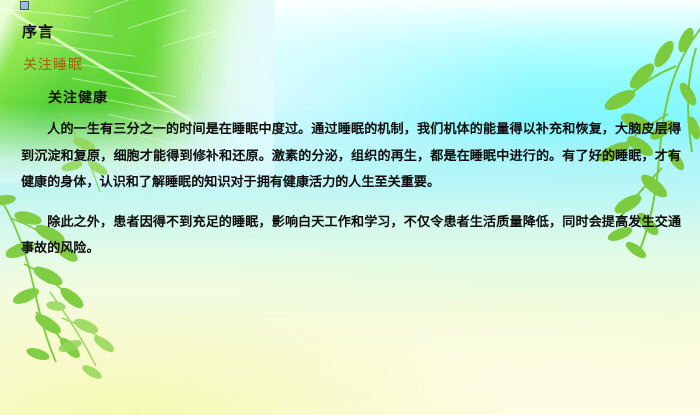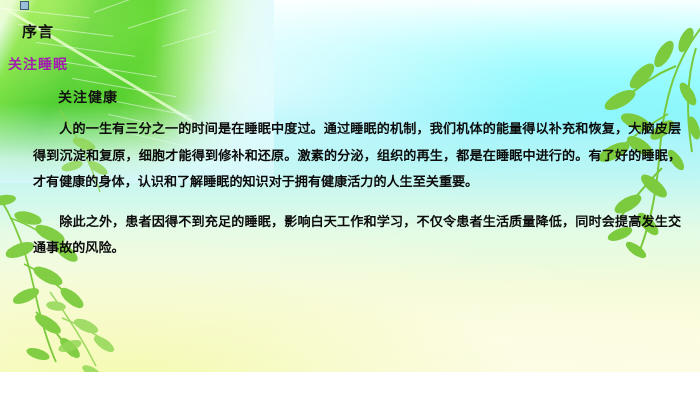--- a/index.html
+++ b/index.html
@@ -8,21 +8,21 @@
     padding: 0;
     background: #ffffff;
   }
   body {
     font-family: "DejaVu Sans", "Liberation Sans", sans-serif;
   }
 
   .slide {
     position: relative;
     width: 700px;
-    height: 372px;
+    height: 415px;
     overflow: hidden;
     background: #cfffff;
     user-select: none;
   }
 
   
   .bg-base {
     position: absolute;
     inset: 0;
     background:
@@ -185,51 +185,51 @@
     position: absolute;
     left: 22px;
     top: 20px;
     font-size: 15px;
     font-weight: bold;
     color: #111111;
     letter-spacing: 1px;
   }
   .title-2 {
     position: absolute;
-    left: 8px;
+    left: 23px;
     top: 53px;
     font-size: 14px;
-    font-weight: bold;
-    color: #a21caf;
+    font-weight: normal;
+    color: #a16207;
     letter-spacing: 1px;
   }
   .title-3 {
     position: absolute;
-    left: 58px;
+    left: 48px;
     top: 86px;
     font-size: 14px;
     font-weight: bold;
     color: #121212;
     letter-spacing: 1px;
   }
 
   .body-text {
     position: absolute;
     left: 21px;
     top: 116px;
     width: 660px;
     font-size: 13.1px;
     font-weight: bold;
     line-height: 26.5px;
     color: #0c0c0c;
     text-align: justify;
     text-justify: inter-character;
   }
   .body-text p {
-    margin: 0 0 13px 12px;
+    margin: 0 0 13px 0;
     text-indent: 2em;
   }
   .body-text p:last-child {
     margin-bottom: 0;
   }
 
   .corner-mark {
     position: absolute;
     left: 20px;
     top: 1px;

